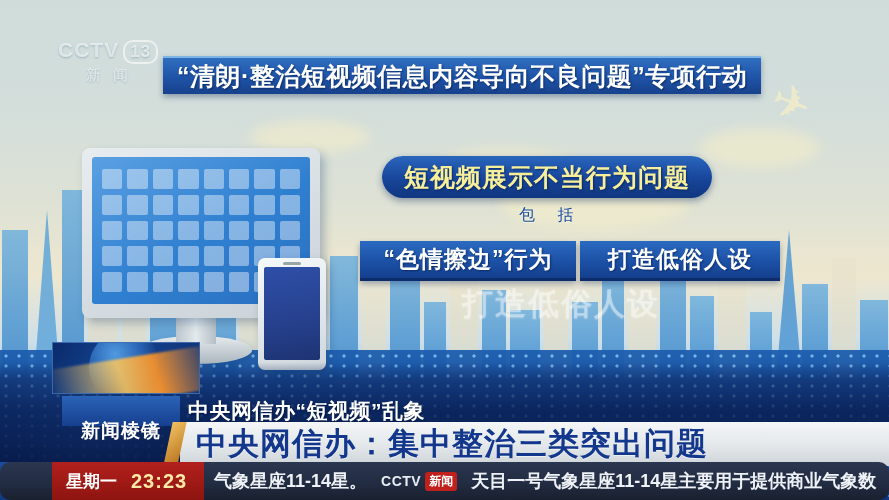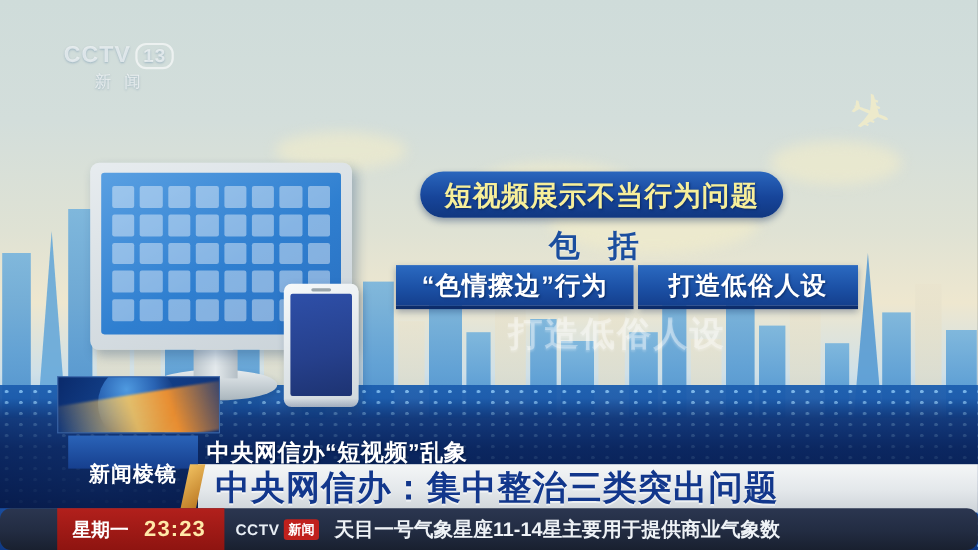--- a/index.html
+++ b/index.html
@@ -82,21 +82,21 @@
   
   .pill{
     position:absolute;left:382px;top:156px;height:42px;padding:0 22px;
     display:flex;align-items:center;border-radius:21px;
     background:linear-gradient(180deg,#2a66bd 0%,#17459a 55%,#103780 100%);
     box-shadow:0 3px 7px rgba(10,40,95,.4);
   }
   .pill span{font-size:25px;font-weight:bold;color:#f7ef9a;letter-spacing:1px;
     text-shadow:1px 1px 2px rgba(5,30,80,.7);white-space:nowrap;}
 
-  .baokuo{position:absolute;left:499px;top:205px;font-size:28px;font-weight:bold;
+  .baokuo{position:absolute;left:519px;top:205px;font-size:16px;font-weight:normal;
     color:#1b4e9e;letter-spacing:9px;text-shadow:0 1px 1px rgba(255,255,255,.6);}
 
   .obox{position:absolute;top:241px;height:40px;display:flex;align-items:center;
     justify-content:center;
     background:linear-gradient(180deg,#2b6ac1 0%,#1c51a6 55%,#143f8d 100%);
     border-bottom:3px solid #0c2c6b;box-shadow:0 3px 6px rgba(10,40,95,.35);}
   .obox span{font-size:23px;font-weight:bold;color:#fff;letter-spacing:1px;
     text-shadow:1px 1px 2px rgba(5,30,80,.65);white-space:nowrap;}
   #obox1{left:360px;width:216px;}
   #obox2{left:580px;width:200px;}
@@ -195,20 +195,23 @@
     <div class="mesh-glow"></div>
   </div>
 
   <div class="cctv">
     <div class="l1">
       <span>CCTV</span><span class="num">13</span>
     </div>
     <div class="l2">新闻</div>
   </div>
 
+  <div class="topban">
+    <span>“清朗·整治短视频信息内容导向不良问题”专项行动</span>
+  </div>
 
   <div class="mon-base"></div>
   <div class="mon-neck"></div>
   <div class="mon">
     <div class="mon-screen">
       <div class="tile"></div>
         <div class="tile"></div>
         <div class="tile"></div>
         <div class="tile"></div>
         <div class="tile"></div>
@@ -282,20 +285,21 @@
       <span>中央网信办：集中整治三类突出问题</span>
     </div>
   </div>
 
   <div class="ticker">
     <div class="tk-time">
       <span class="tk-day">星期一</span>
       <span class="tk-clock">23:23</span>
     </div>
     <div class="tk-text">
+      <span class="seg">气象星座11-14星。</span>
       <span class="tk-logo">
         <span class="c">CCTV</span>
         <span class="r">新闻</span>
       </span>
       <span class="seg">天目一号气象星座11-14星主要用于提供商业气象数</span>
     </div>
   </div>
 
 </div>
 

